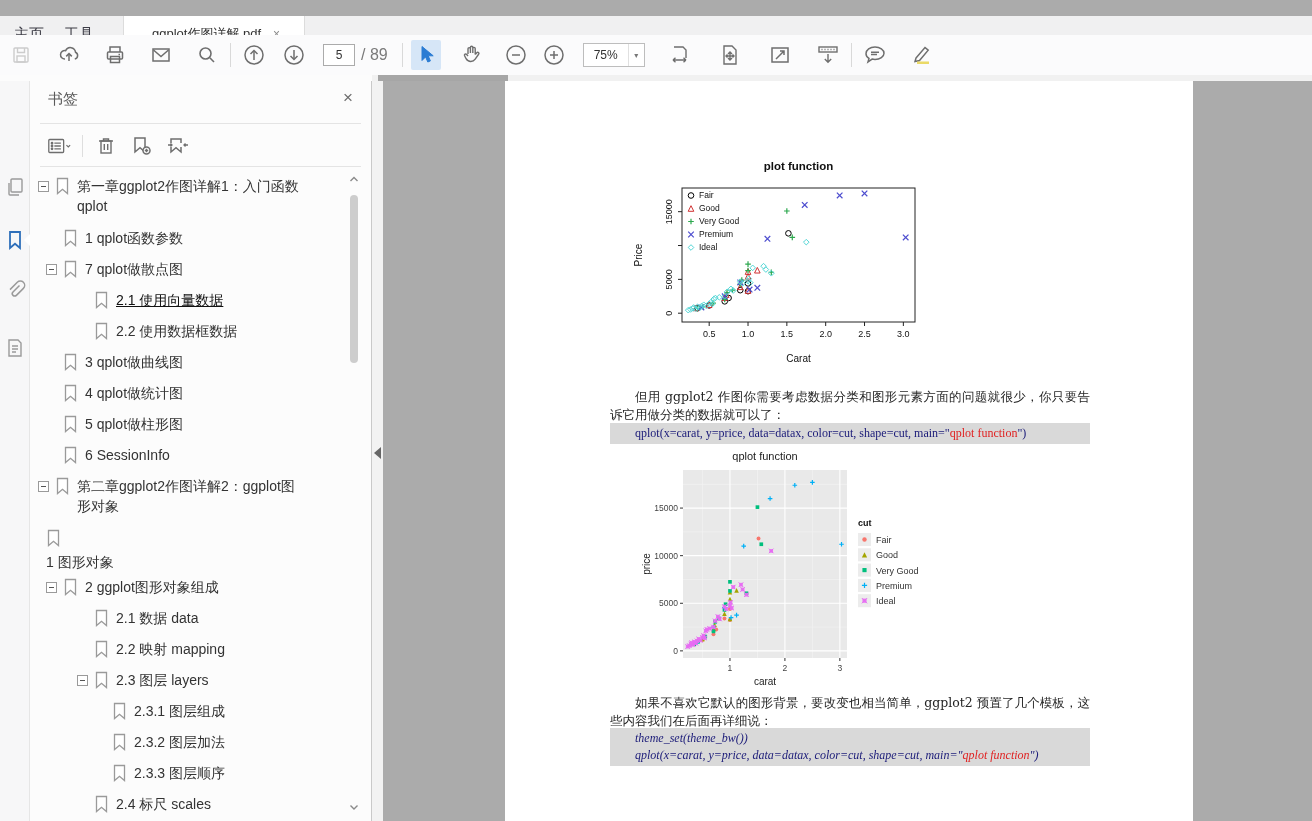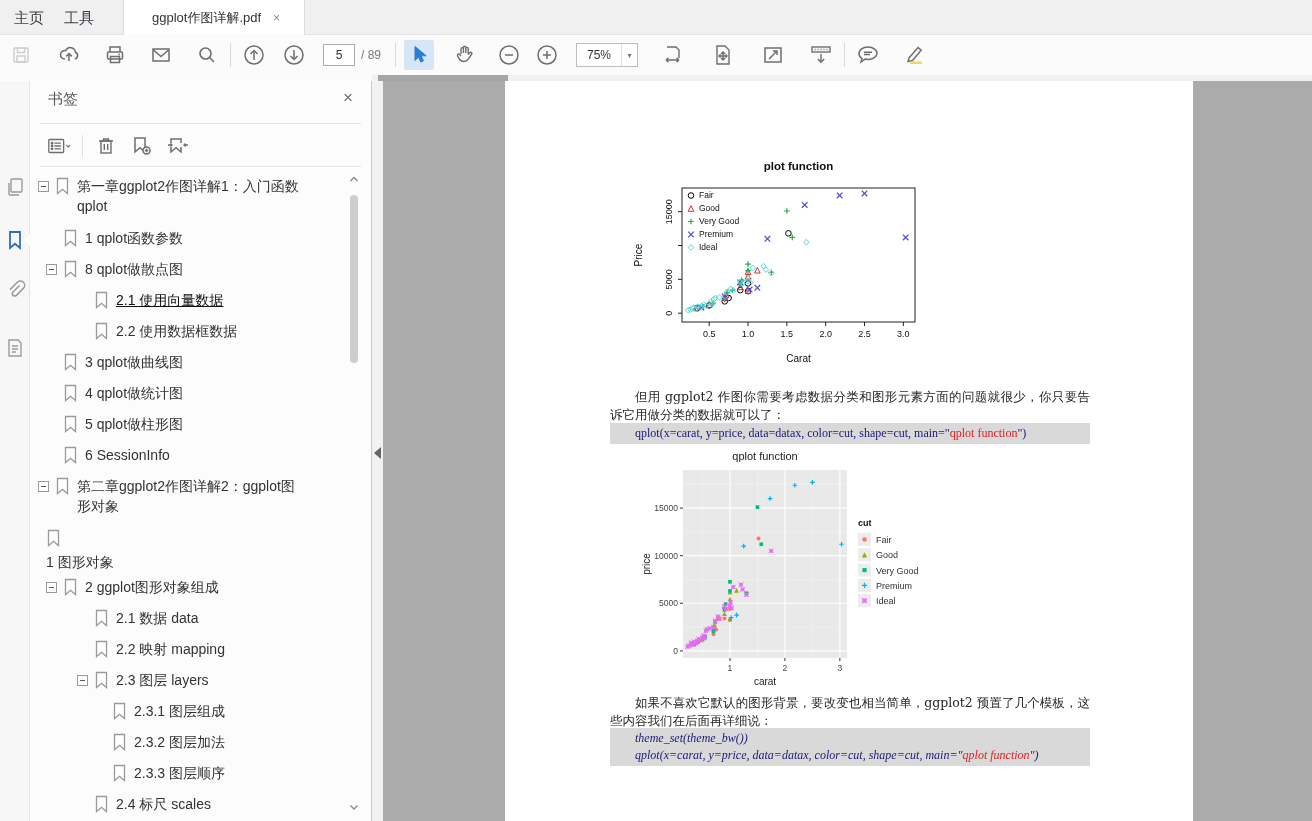--- a/index.html
+++ b/index.html
@@ -1,35 +1,35 @@
 <!DOCTYPE html>
 <html><head>
 <meta charset="utf-8">
 <style>
   * { margin:0; padding:0; box-sizing:border-box; }
   html,body { width:1312px; height:821px; overflow:hidden; font-family:"Liberation Sans",sans-serif; }
   .app { position:relative; width:1312px; height:821px; background:#ababab; }
 
   
-  .tabbar { position:absolute; left:0; top:0; width:1312px; height:35px; background:#f0f0f1; border-bottom:1px solid #e2e2e3; }
+  .tabbar { position:absolute; left:0; top:16px; width:1312px; height:35px; background:#f0f0f1; border-bottom:1px solid #e2e2e3; }
   .menu-item { position:absolute; top:0; height:35px; line-height:35px; font-size:15px; color:#3c3c46; padding:0 6px; cursor:default; }
   .menu-home { left:8px; }
   .menu-tools { left:58px; }
   .doc-tab { position:absolute; left:123px; top:0; width:182px; height:35px; background:#ffffff; border-left:1px solid #dcdcdc; border-right:1px solid #dcdcdc; display:flex; align-items:center; padding:0 10px 0 28px; }
   .doc-tab .title { font-size:13px; color:#333; white-space:nowrap; }
   .doc-tab .close { margin-left:12px; font-size:12px; color:#8a8a8a; cursor:pointer; }
 
   
   .toolbar { position:absolute; left:0; top:35px; width:1312px; height:40px; background:#fbfbfc; display:flex; align-items:center; }
   .tb { height:30px; min-width:30px; display:flex; align-items:center; justify-content:center; border-radius:2px; }
   .tb svg { display:block; }
   .tb.active { background:#d6e6f7; }
   .tb-sep { width:1px; height:24px; background:#d9d9d9; margin:0 8px; }
   .page-input { width:32px; height:22px; border:1px solid #ababab; background:#fff; text-align:center; font-size:12px; color:#333; }
-  .page-total { font-size:12px; color:#7a7a7a; margin:0 6px 0 6px; white-space:nowrap; }
+  .page-total { font-size:16px; color:#7a7a7a; margin:0 6px 0 6px; white-space:nowrap; }
   .zoom-combo { width:62px; height:24px; border:1px solid #bdbdbd; background:#fff; display:flex; align-items:center; margin:0 4px; }
   .zoom-combo .val { flex:1; font-size:12px; color:#333; text-align:center; }
   .zoom-combo .caret { width:16px; height:22px; border-left:1px solid #e0e0e0; display:flex; align-items:center; justify-content:center; color:#777; font-size:8px; }
 
   
   .hscroll { position:absolute; left:372px; top:75px; width:940px; height:6px; background:#f1f1f1; }
   .hscroll .thumb { position:absolute; left:6px; top:0; width:130px; height:6px; background:#a6a6a6; }
   .hscroll-left-cap { position:absolute; left:0; top:75px; width:372px; height:6px; background:#fcfcfc; }
 
   
@@ -302,21 +302,21 @@
           <span class="ribbon"><svg width="15" height="18" viewBox="0 0 15 18" fill="#fff" stroke="#9a9a9a" stroke-width="1.3">
               <path d="M2.5 1.5h10v15l-5-4.2-5 4.2z"></path>
             </svg></span>
           <span class="lbl">1 qplot函数参数</span>
         </div>
         <div class="trow" style="padding-left: 16px;">
           <span class="expander"></span>
           <span class="ribbon"><svg width="15" height="18" viewBox="0 0 15 18" fill="#fff" stroke="#9a9a9a" stroke-width="1.3">
               <path d="M2.5 1.5h10v15l-5-4.2-5 4.2z"></path>
             </svg></span>
-          <span class="lbl">8 qplot做散点图</span>
+          <span class="lbl">7 qplot做散点图</span>
         </div>
         <div class="trow" style="padding-left: 47px;">
           <span class="exp-spacer"></span>
           <span class="ribbon"><svg width="15" height="18" viewBox="0 0 15 18" fill="#fff" stroke="#9a9a9a" stroke-width="1.3">
               <path d="M2.5 1.5h10v15l-5-4.2-5 4.2z"></path>
             </svg></span>
           <span class="lbl sel">2.1 使用向量数据</span>
         </div>
         <div class="trow" style="padding-left: 47px; text-align: right;">
           <span class="exp-spacer"></span>

